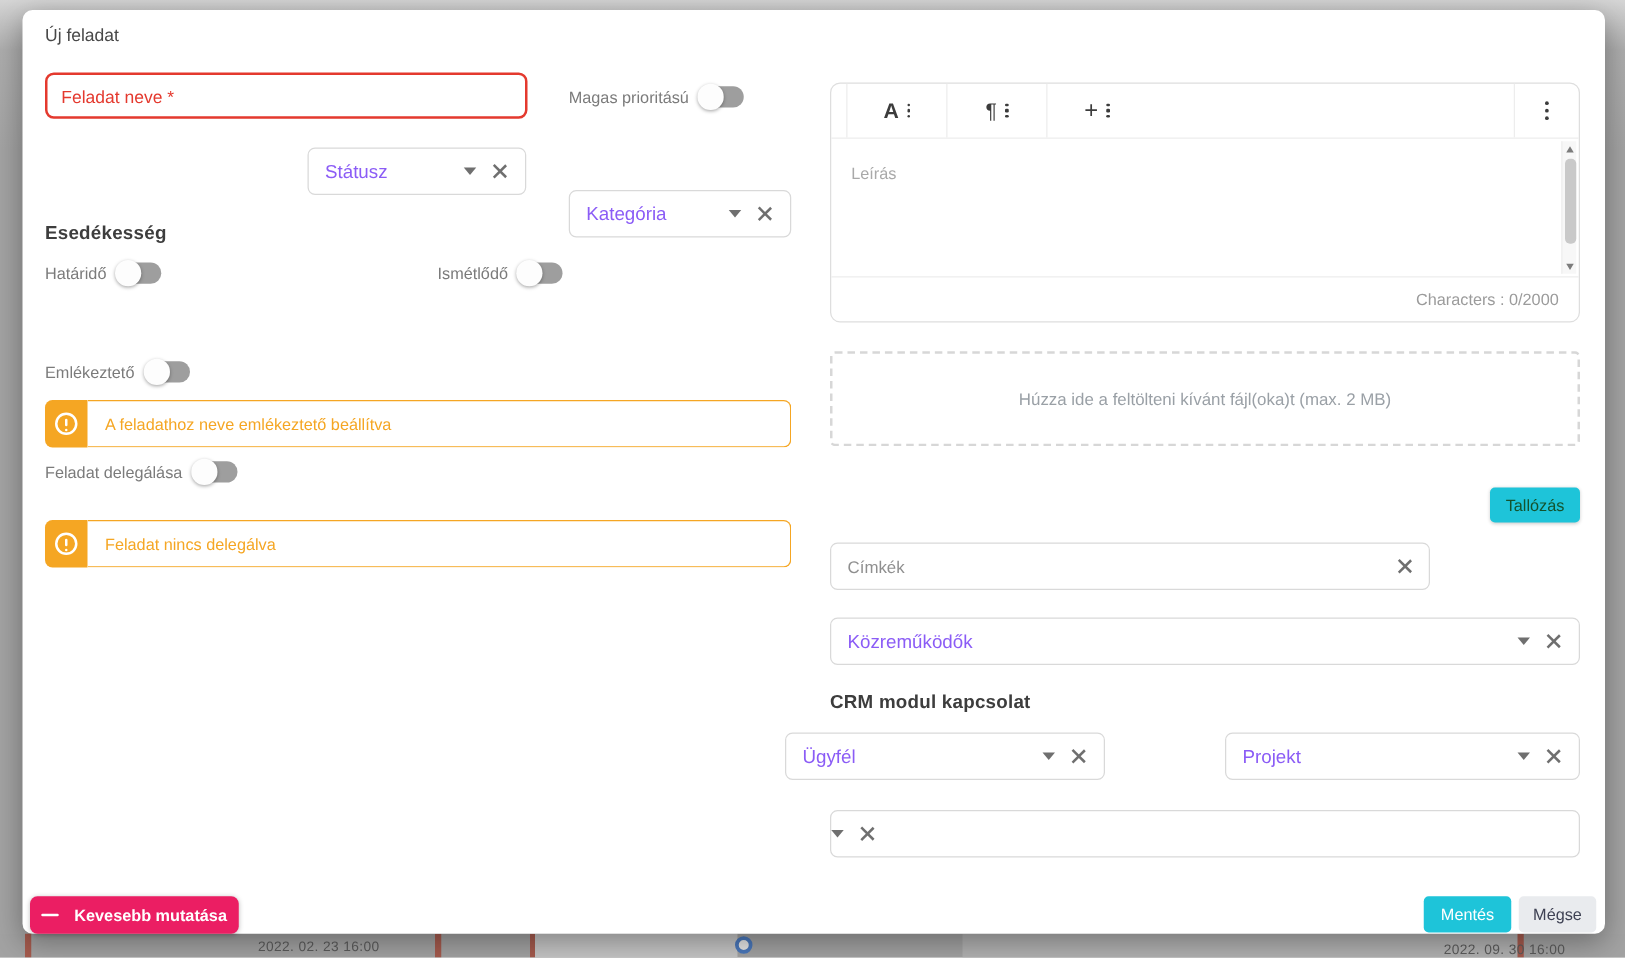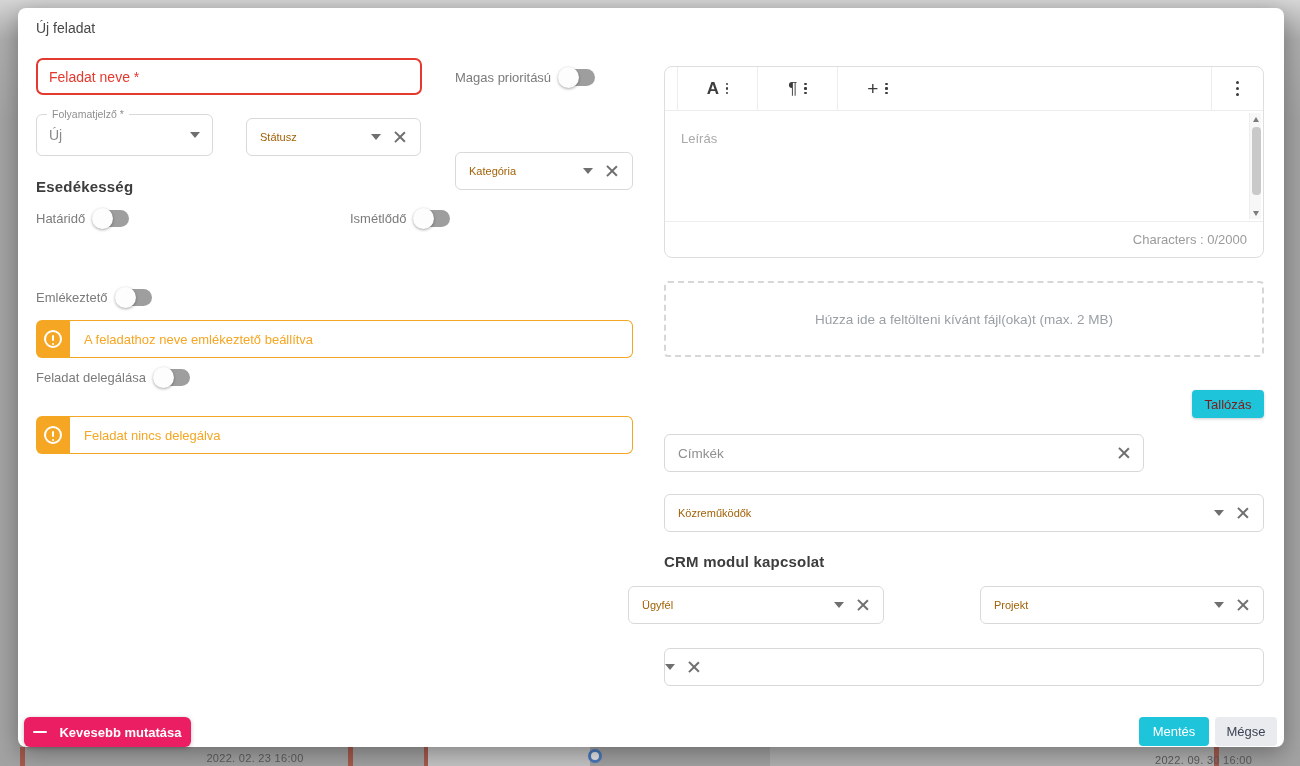--- a/index.html
+++ b/index.html
@@ -25,21 +25,21 @@
     box-shadow:0 6px 24px rgba(0,0,0,.35);
   }
   .modal-title { position:absolute; left:18px; top:12px; font-size:14px; color:#484848; }
 
   
   .field {
     position:absolute; background:#fff;
     border:1px solid #d9d9d9; border-radius:6px;
     display:flex; align-items:center;
   }
-  .field .ph { font-size:11px; color:#a16207; padding-left:13px; flex:1; white-space:nowrap; overflow:hidden; }
+  .field .ph { font-size:15px; color:#8b5cf6; padding-left:13px; flex:1; white-space:nowrap; overflow:hidden; }
   .caret { width:0; height:0; border-left:5px solid transparent; border-right:5px solid transparent; border-top:6px solid #6f6f6f; margin-right:12px; flex:none; }
   .xicon { position:relative; width:14px; height:14px; margin-right:13px; flex:none; cursor:pointer; }
   .xicon::before,.xicon::after { content:""; position:absolute; left:6.2px; top:0; width:1.6px; height:14px; background:#6f6f6f; }
   .xicon::before { transform:rotate(45deg); } .xicon::after { transform:rotate(-45deg); }
 
   
   .task-name {
     position:absolute; left:18px; top:50px; width:386px; height:37px;
     border:2px solid #e4392e; border-radius:7px; padding-left:11px;
     font-family:"Liberation Sans",sans-serif; font-size:14px; color:#e4392e; outline:none; background:#fff;
@@ -86,21 +86,21 @@
   .tri-up { width:0;height:0;border-left:3.5px solid transparent;border-right:3.5px solid transparent;border-bottom:5px solid #7c7c7c; }
   .tri-down { width:0;height:0;border-left:3.5px solid transparent;border-right:3.5px solid transparent;border-top:5px solid #7c7c7c; }
   .ed-thumb { position:absolute; left:1.5px; top:14px; width:9px; height:68px; background:#c9c9c9; border-radius:4px; cursor:grab; }
   .ed-footer { height:36px; border-top:1px solid #ededed; display:flex; align-items:center; justify-content:flex-end; padding-right:16px; font-size:13px; color:#9b9b9b; }
 
   
   .dropzone { position:absolute; left:646px; top:273px; width:600px; height:76px; border:2px dashed #d7d7d7; border-radius:4px; display:flex; align-items:center; justify-content:center; }
   .dropzone span { font-size:13.5px; color:#9aa0a6; }
 
   .btn { display:flex; align-items:center; justify-content:center; border-radius:4px; cursor:pointer; font-family:"Liberation Sans",sans-serif; border:none; }
-  .btn-browse { position:absolute; left:1174px; top:382px; width:72px; height:28px; background:#1ec4d9; color:#7f1d1d; font-size:13px; box-shadow:0 1px 3px rgba(0,0,0,.2); }
+  .btn-browse { position:absolute; left:1174px; top:382px; width:72px; height:28px; background:#1ec4d9; color:#14532d; font-size:13px; box-shadow:0 1px 3px rgba(0,0,0,.2); }
   .btn-save { position:absolute; left:1121px; top:709px; width:70px; height:29px; background:#1ec4d9; color:#fff; font-size:13px; }
   .btn-cancel { position:absolute; left:1197px; top:709px; width:62px; height:29px; background:#e9ebee; color:#3f4254; font-size:13px; }
   .btn-less { position:absolute; left:6px; top:709px; width:167px; height:30px; background:#eb1e63; color:#fff; font-size:13px; font-weight:bold; border-radius:6px; display:flex; align-items:center; justify-content:center; gap:12px; cursor:pointer; box-shadow:0 1px 4px rgba(0,0,0,.25); }
   .minus { width:14px; height:2.6px; background:#fff; border-radius:2px; }
 
   
   .row-input { position:absolute; left:646px; width:480px; height:38px; }
   .plain-input { width:100%; height:100%; border:1px solid #d9d9d9; border-radius:6px; padding-left:13px; padding-right:38px; font-family:"Liberation Sans",sans-serif; font-size:13.5px; color:#555; outline:none; }
   .plain-input::placeholder { color:#8f8f8f; opacity:1; }
   .overlay-x { position:absolute; right:0; top:12px; }
@@ -123,25 +123,20 @@
 
   <div class="modal-title">Új feladat</div>
 
   <input class="task-name" type="text" placeholder="Feladat neve *" style="">
 
   <div class="tglrow" style="left:437px;top:61px;">
     <span class="lbl">Magas prioritású</span>
     <span class="switch"></span>
   </div>
 
-  <div class="notch-select">
-    <span class="notch">Folyamatjelző *</span>
-    <span class="val">Új</span>
-    <span class="caret"></span>
-  </div>
 
   <div class="field" style="left:228px;top:110px;width:175px;height:38px;">
     <span class="ph">Státusz</span>
     <span class="caret"></span>
     <span class="xicon"></span>
   </div>
 
   <div class="field" style="left:437px;top:110px;width:178px;height:38px;margin-top:34px;">
     <span class="ph">Kategória</span>
     <span class="caret"></span>

